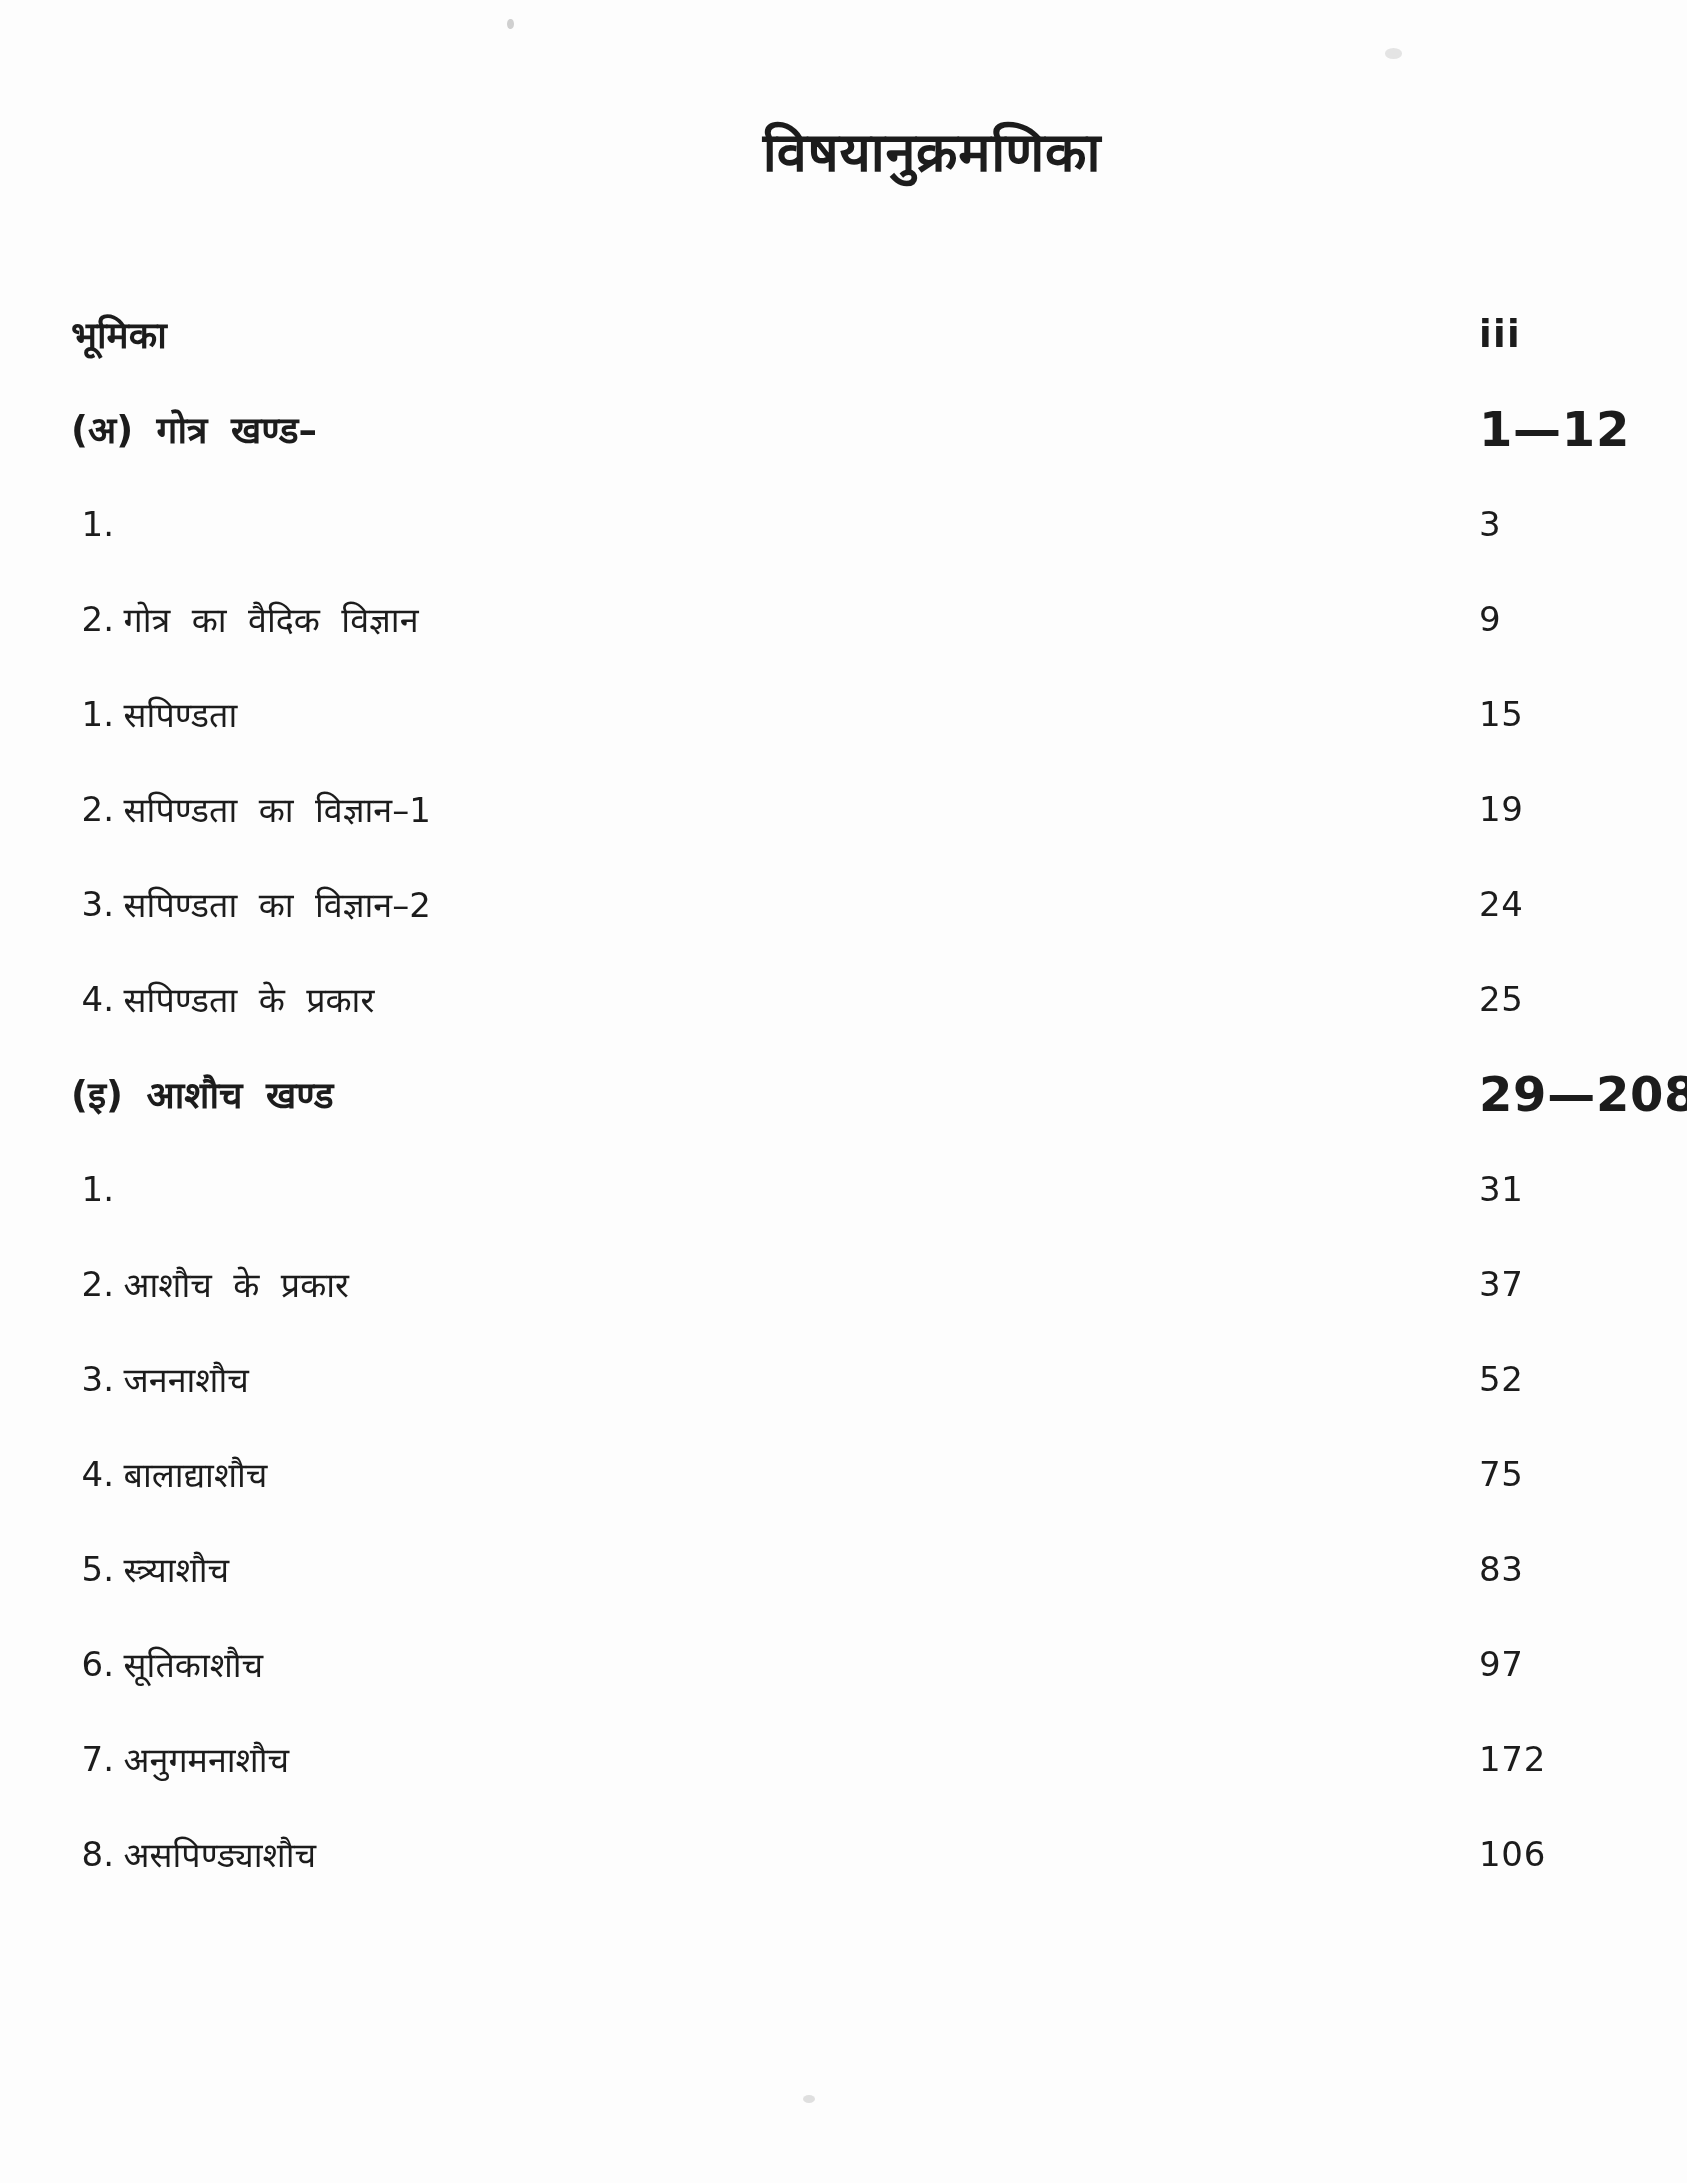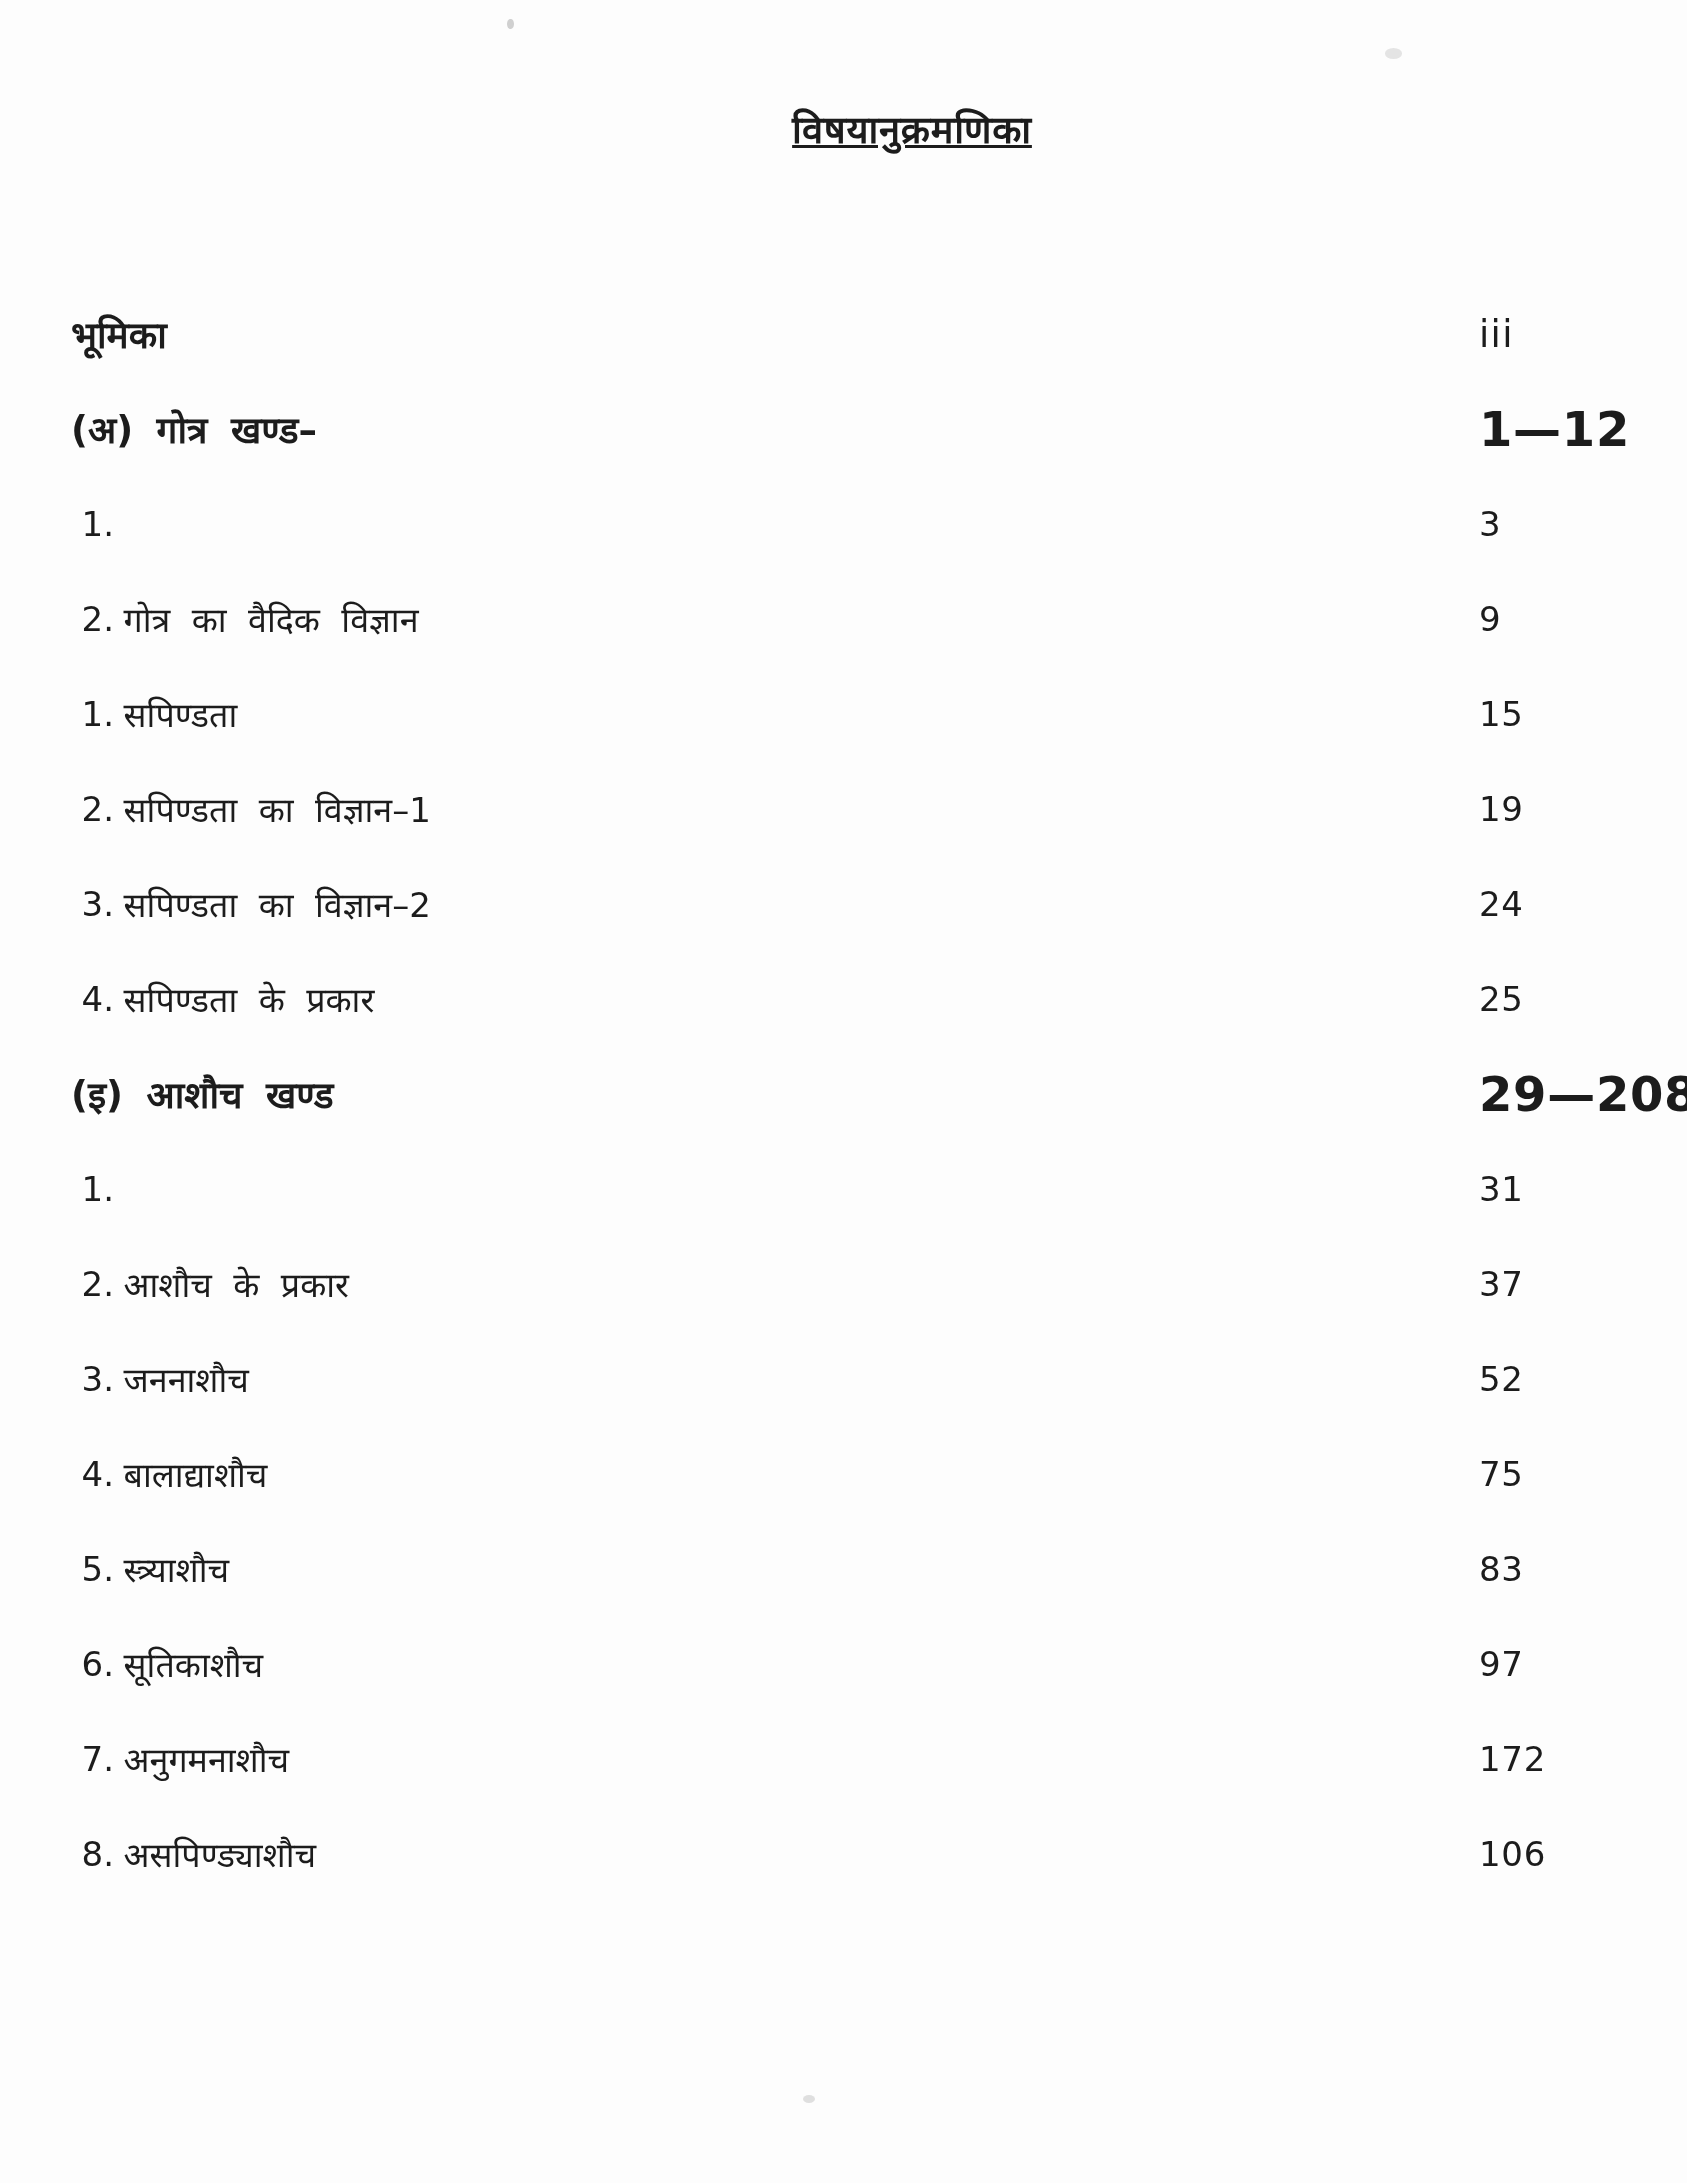--- a/index.html
+++ b/index.html
@@ -13,27 +13,26 @@
     height: 2183px;
     margin: 0 auto;
     background: #fdfdfd;
     font-family: "DejaVu Sans", sans-serif;
     color: #1c1c1c;
     overflow: hidden;
   }
   .page-title {
     position: absolute;
     top: 77px;
-    left: 912px;
+    left: 932px;
     transform: translateX(-50%);
-    font-size: 38px;
+    font-size: 54px;
     font-weight: bold;
     white-space: nowrap;
     letter-spacing: 0.7px;
-    text-decoration: underline;
   }
   .toc {
     position: absolute;
     top: 286px;
     left: 63px;
     right: 0;
     margin-left: 8px;
   }
   .row {
     position: relative;
@@ -59,21 +58,21 @@
   }
   .row.section .page-num {
     font-weight: bold;
     font-size: 48px;
   }
   .row.preface {
     font-weight: bold;
     font-size: 37px;
   }
   .row.preface .page-num {
-    font-weight: normal;
+    font-weight: bold;
     font-size: 37px;
     letter-spacing: 1.3px;
   }
   .row.item .num {
     display: inline-block;
     min-width: 34px;
     margin-left: 10.6px;
     margin-right: 8px;
   }
   

